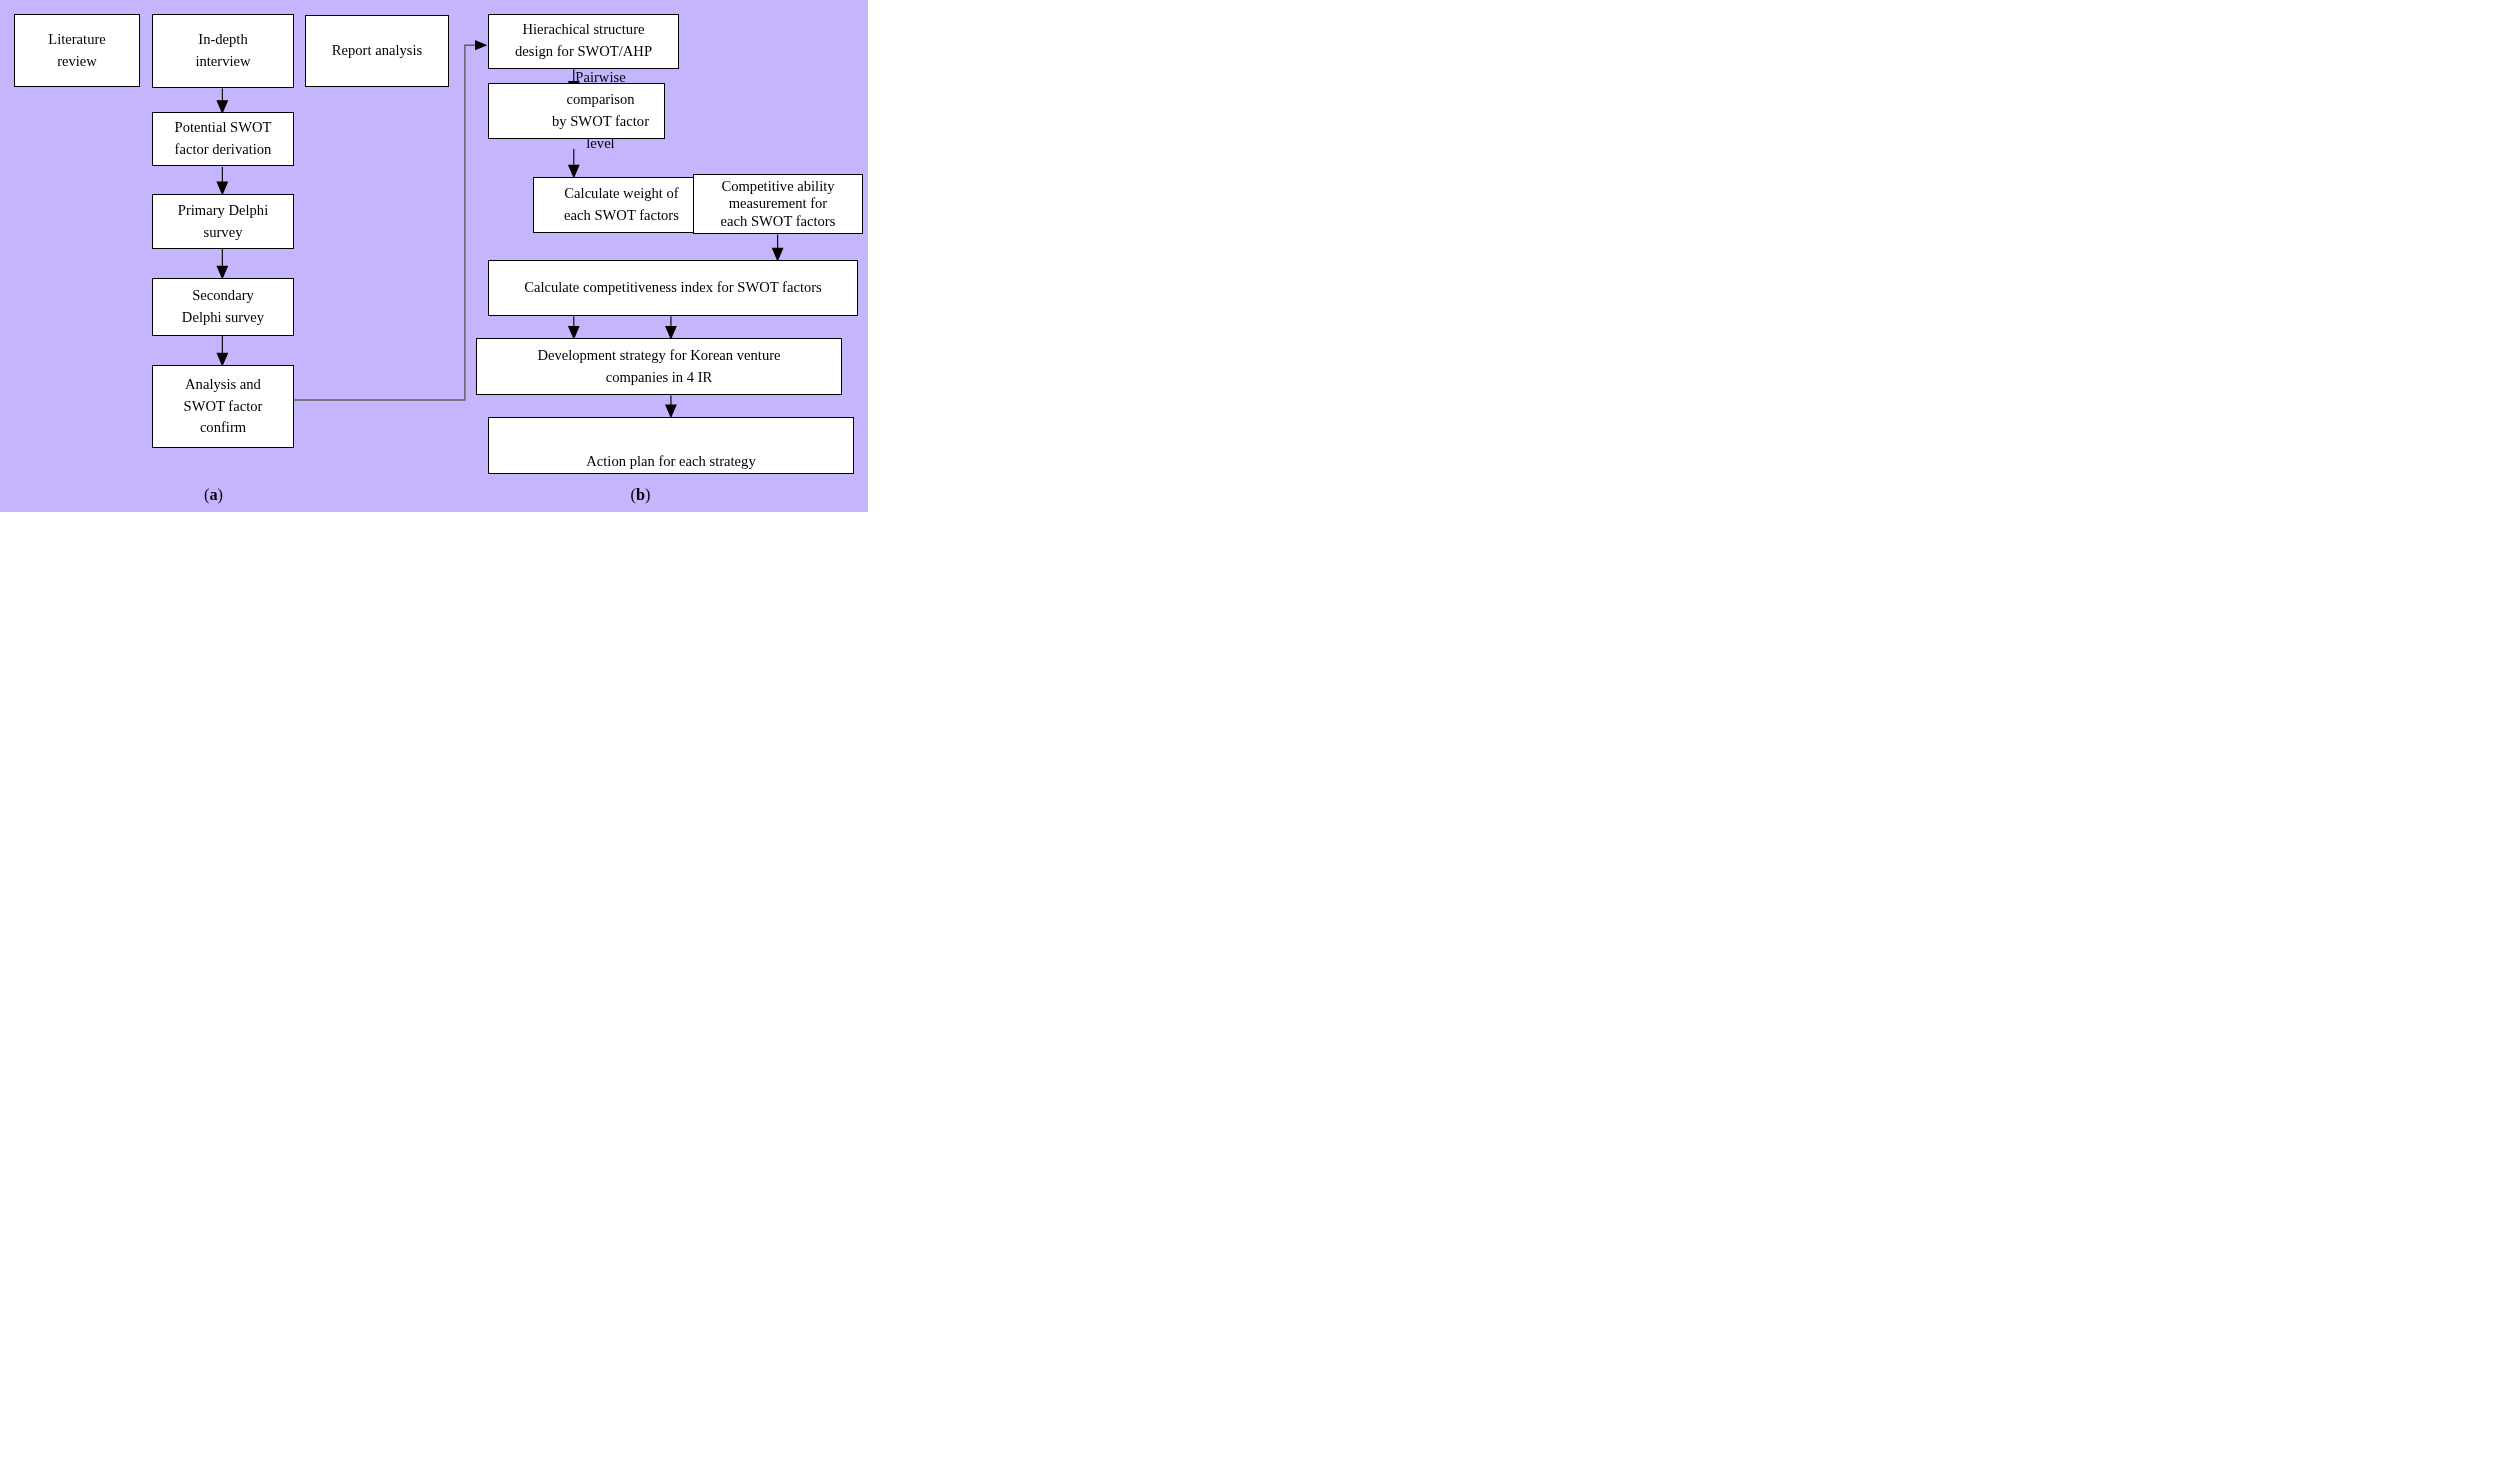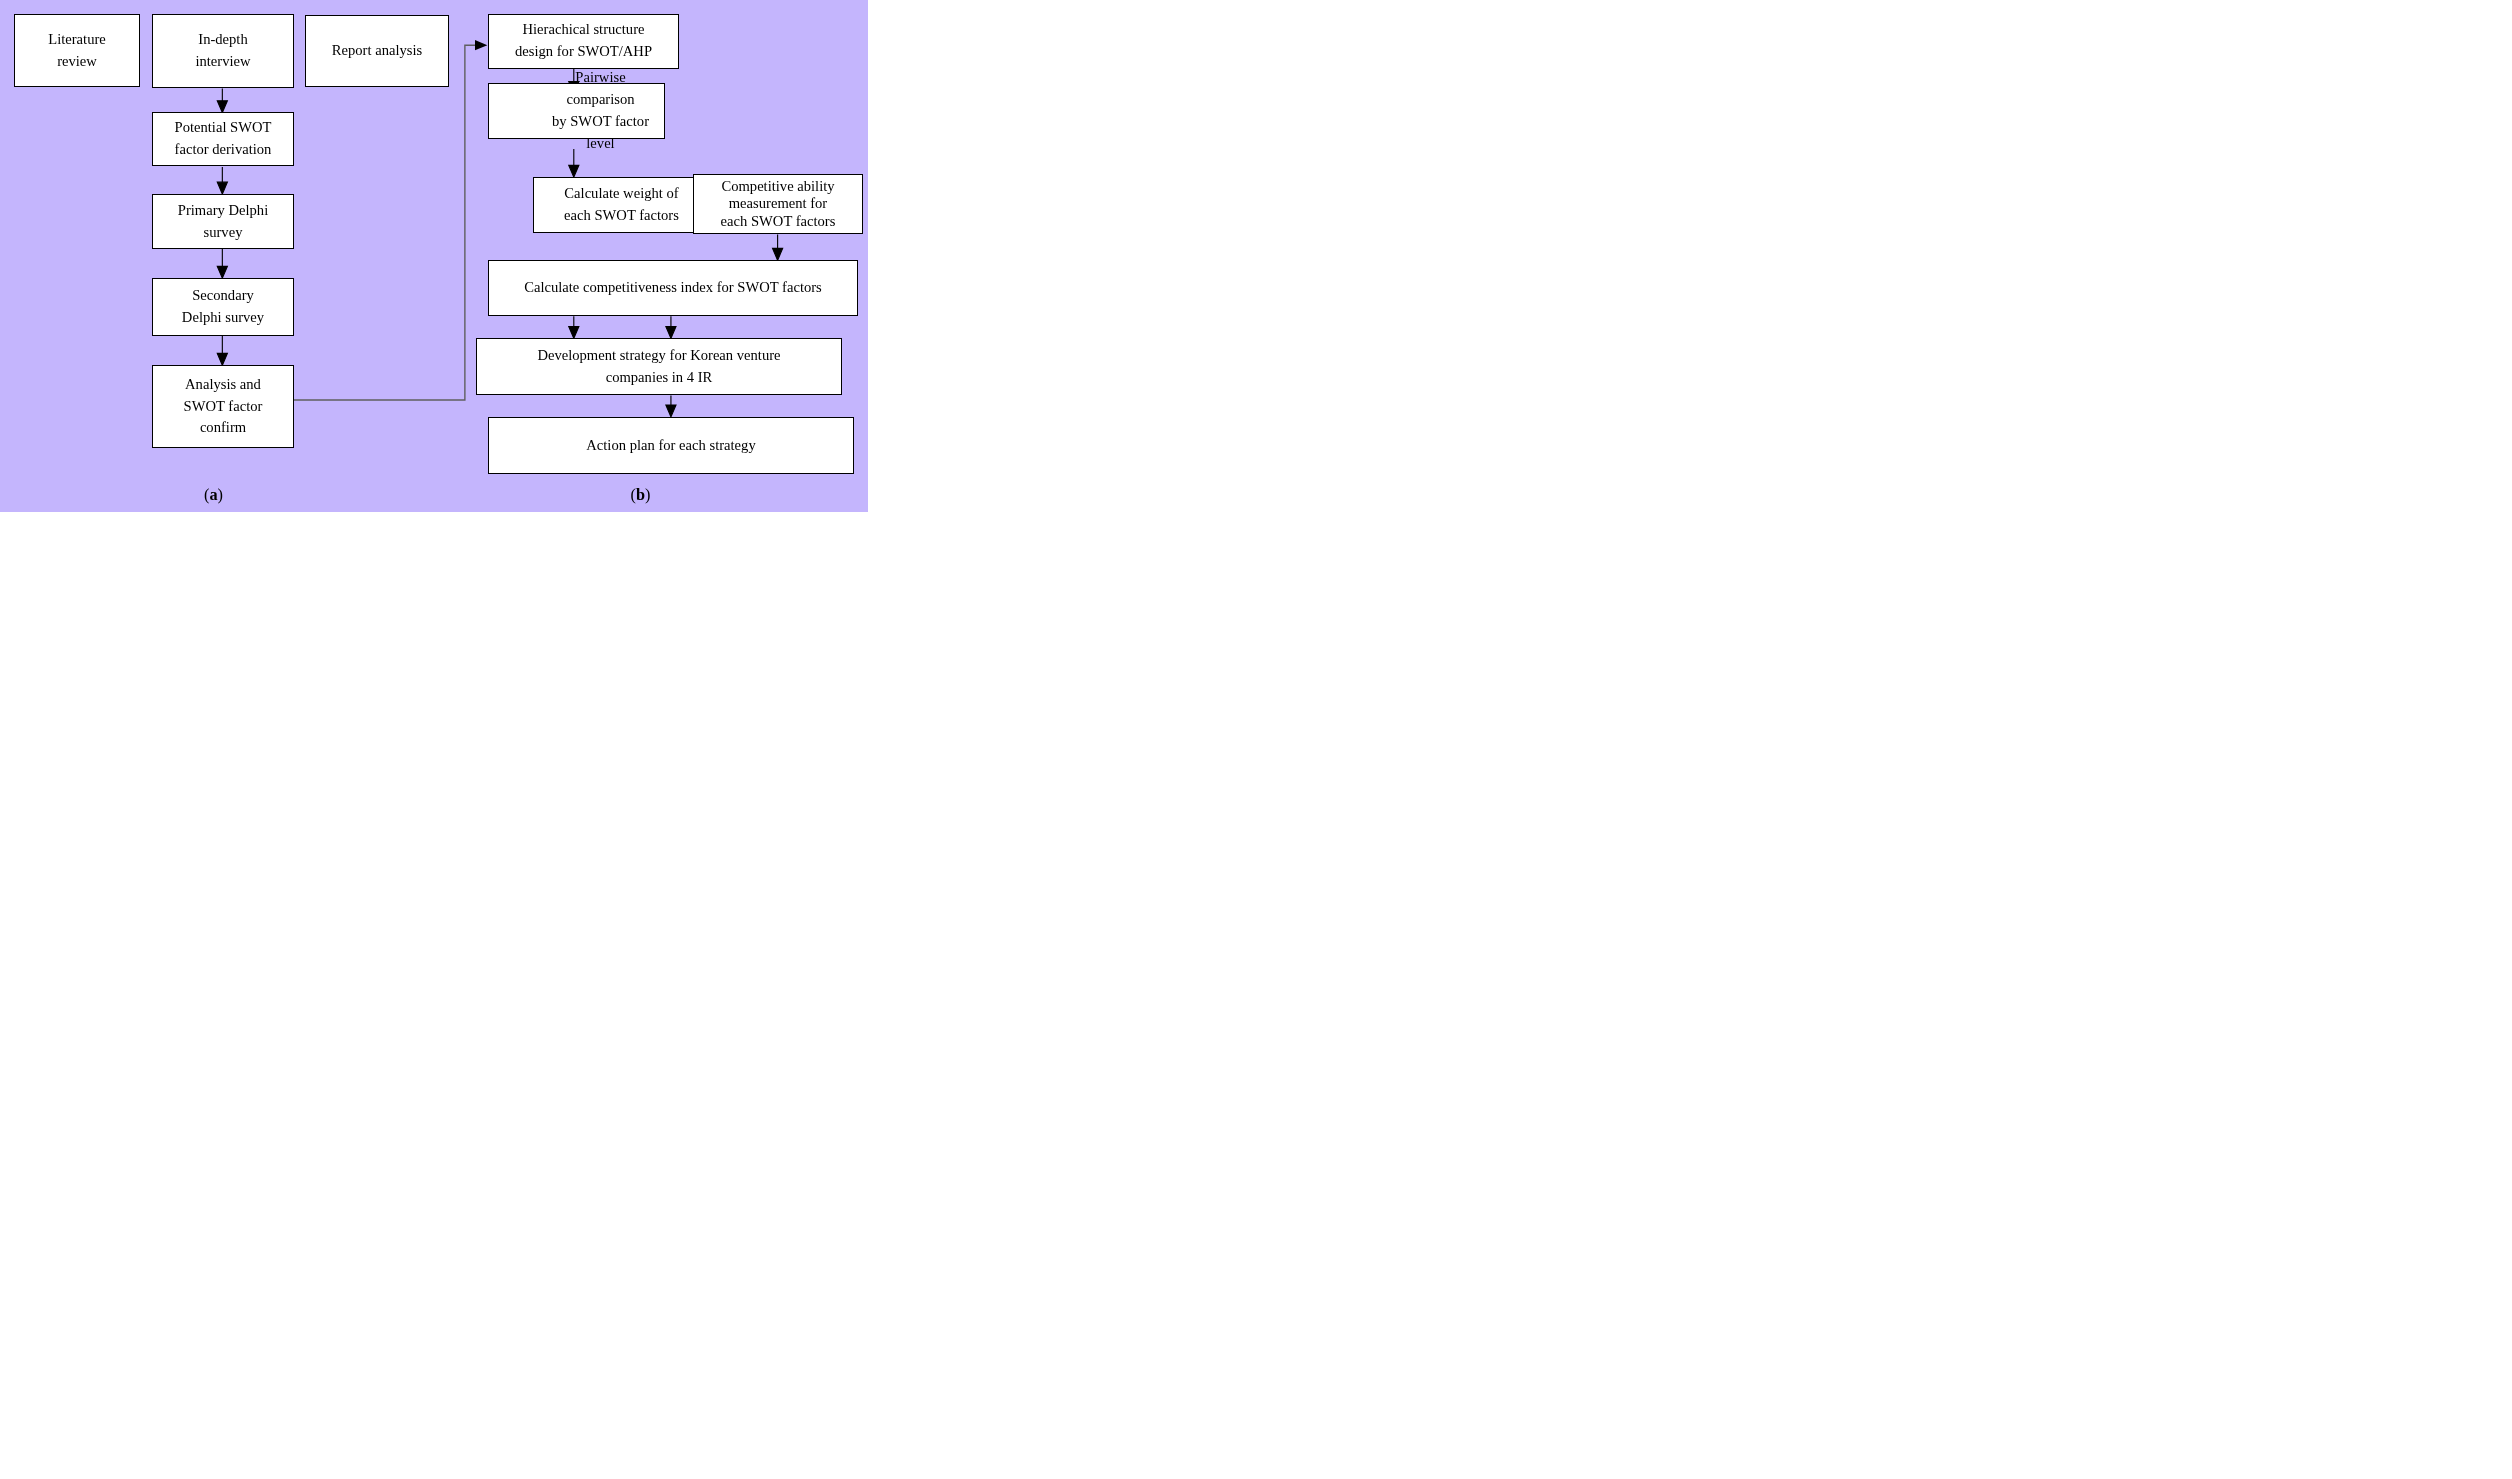--- a/index.html
+++ b/index.html
@@ -60,21 +60,21 @@
   #box-potential        { left: 152px;  top: 112px; width: 142px; height: 54px;  }
   #box-primary          { left: 152px;  top: 194px; width: 142px; height: 55px;  }
   #box-secondary        { left: 152px;  top: 278px; width: 142px; height: 58px; }
   #box-analysis         { left: 152px;  top: 365px; width: 142px; height: 83px; }
   #box-hierarchical     { left: 488px;  top: 13.5px;  width: 191px; height: 55px;  }
   #box-pairwise         { left: 488px;  top: 83px; width: 177px; height: 56px; padding-left: 48px;  }
   #box-calcweight       { left: 488px;  top: 177px; width: 177px; height: 56px; margin-left: 45px; }
   #box-competitive      { left: 693px; top: 174px; width: 170px; height: 60px; }
   #box-calcindex        { left: 488px;  top: 260px; width: 370px; height: 56px; }
   #box-devstrategy      { left: 476px;  top: 338px; width: 366px; height: 57px; }
-  #box-actionplan       { left: 488px;  top: 417px; width: 366px; height: 57px; }
+  #box-actionplan       { left: 488px;  top: 417px; width: 366px; height: 57px; align-items: flex-end; }
 
   #label-a { left: 180px;  top: 484px; }
   #label-b { left: 607px; top: 484px; }
 </style>
 </head>
 <body>
 
 <div class="canvas">
 
   <svg class="overlay" width="868" height="512" viewBox="0 0 1546 911">

